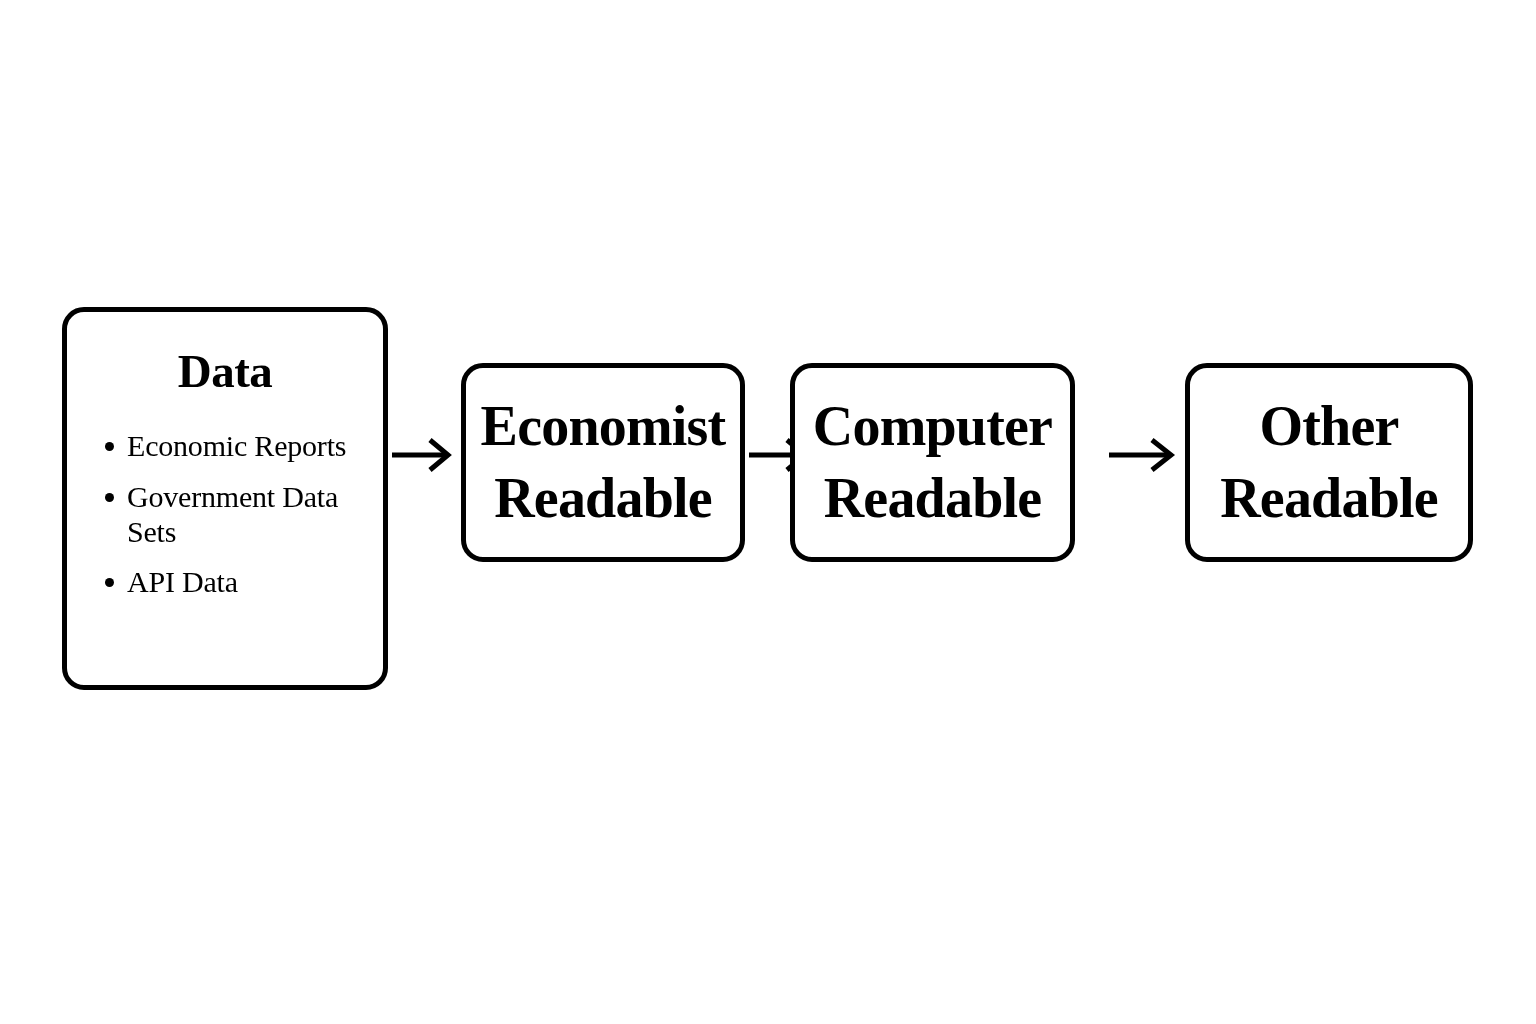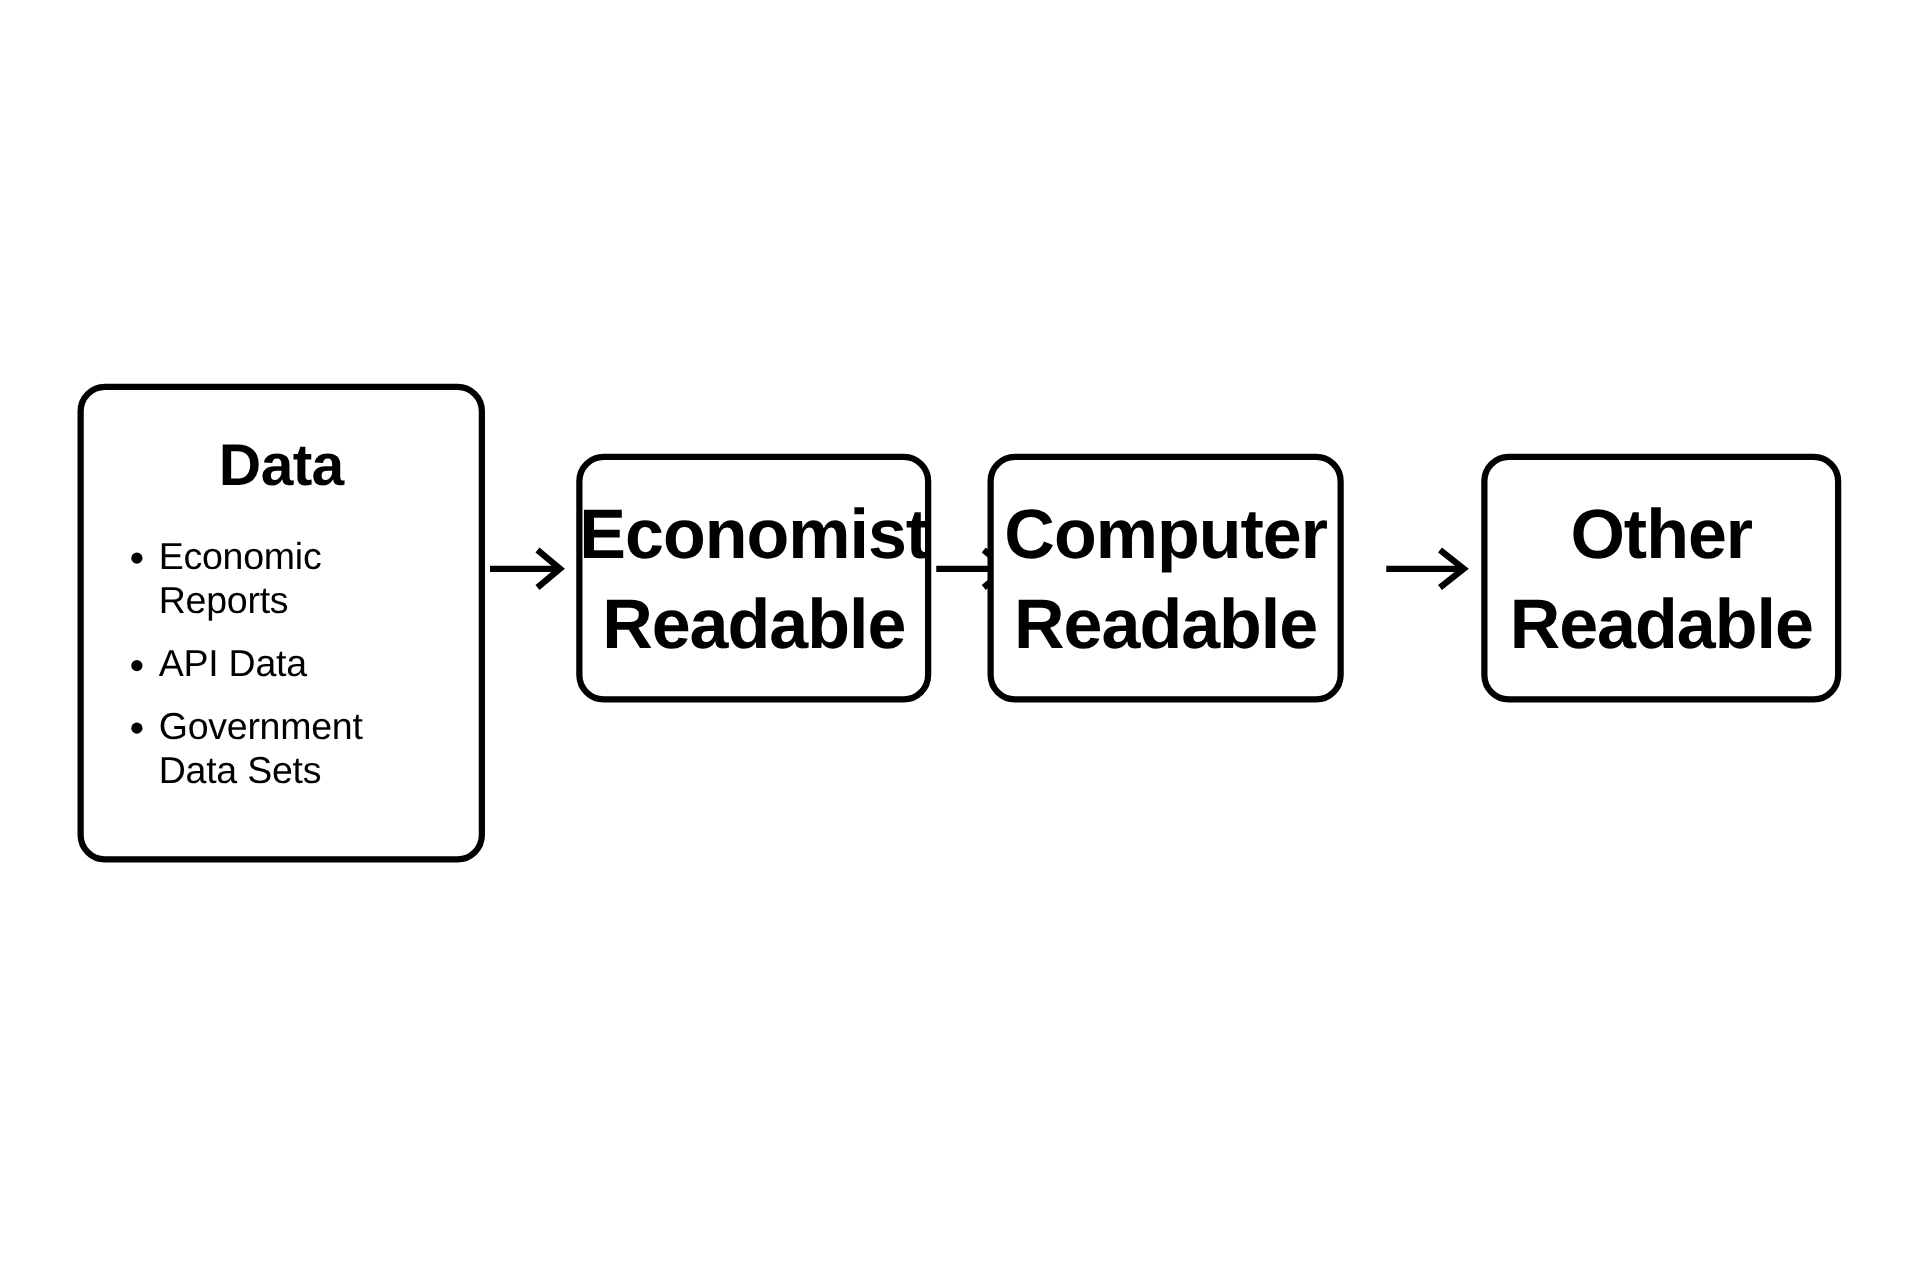--- a/index.html
+++ b/index.html
@@ -13,20 +13,21 @@
     overflow: hidden;
     font-family: "Liberation Sans", "DejaVu Sans", sans-serif;
     color: #000000;
     -webkit-font-smoothing: antialiased;
   }
 
   #canvas {
     position: relative;
     width: 1536px;
     height: 920px;
+    font-family: Liberation Serif, serif;
   }
 
   
   .node {
     position: absolute;
     box-sizing: border-box;
     border: 5px solid #000000;
     border-radius: 22px;
     background: #ffffff;
     display: flex;
@@ -114,25 +115,25 @@
 
   <div class="node" id="node-data">
     <div class="node-title">Data</div>
     <ul class="bullet-list">
       <li class="bullet-item">
         <span class="bullet-dot"></span>
         <span>Economic Reports</span>
       </li>
       <li class="bullet-item">
         <span class="bullet-dot"></span>
-        <span>API Data</span>
+        <span>Government Data Sets</span>
       </li>
       <li class="bullet-item">
         <span class="bullet-dot"></span>
-        <span>Government Data Sets</span>
+        <span>API Data</span>
       </li>
     </ul>
   </div>
 
   <div class="arrow" id="arrow-1">
     <svg viewBox="0 0 70 48" preserveAspectRatio="none" aria-hidden="true">
       <path d="M2 24 L56 24" stroke="#000" stroke-width="5" fill="none" stroke-linecap="butt"></path>
       <path d="M40 9 L58 24 L40 39" stroke="#000" stroke-width="5" fill="none" stroke-linecap="butt" stroke-linejoin="miter"></path>
     </svg>
   </div>

